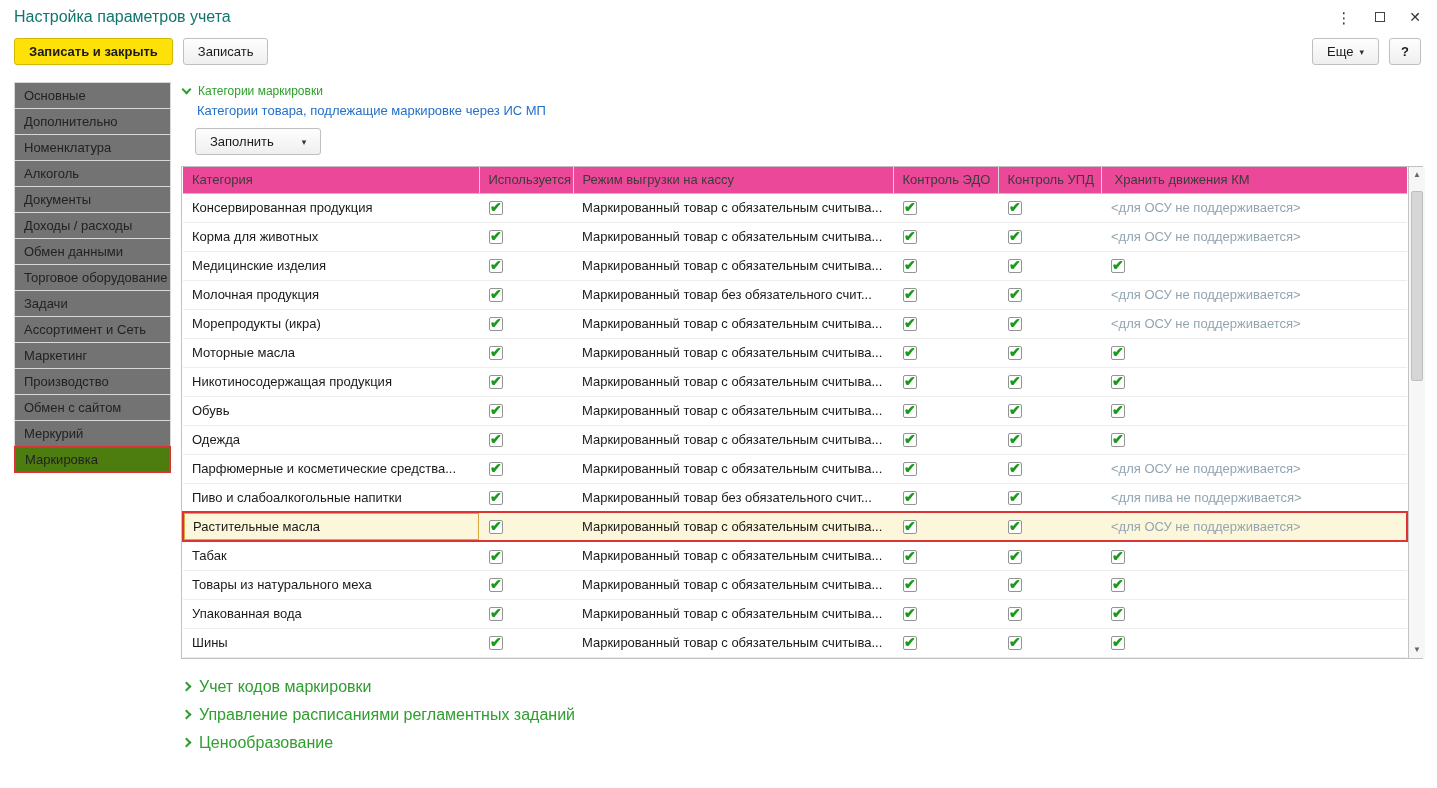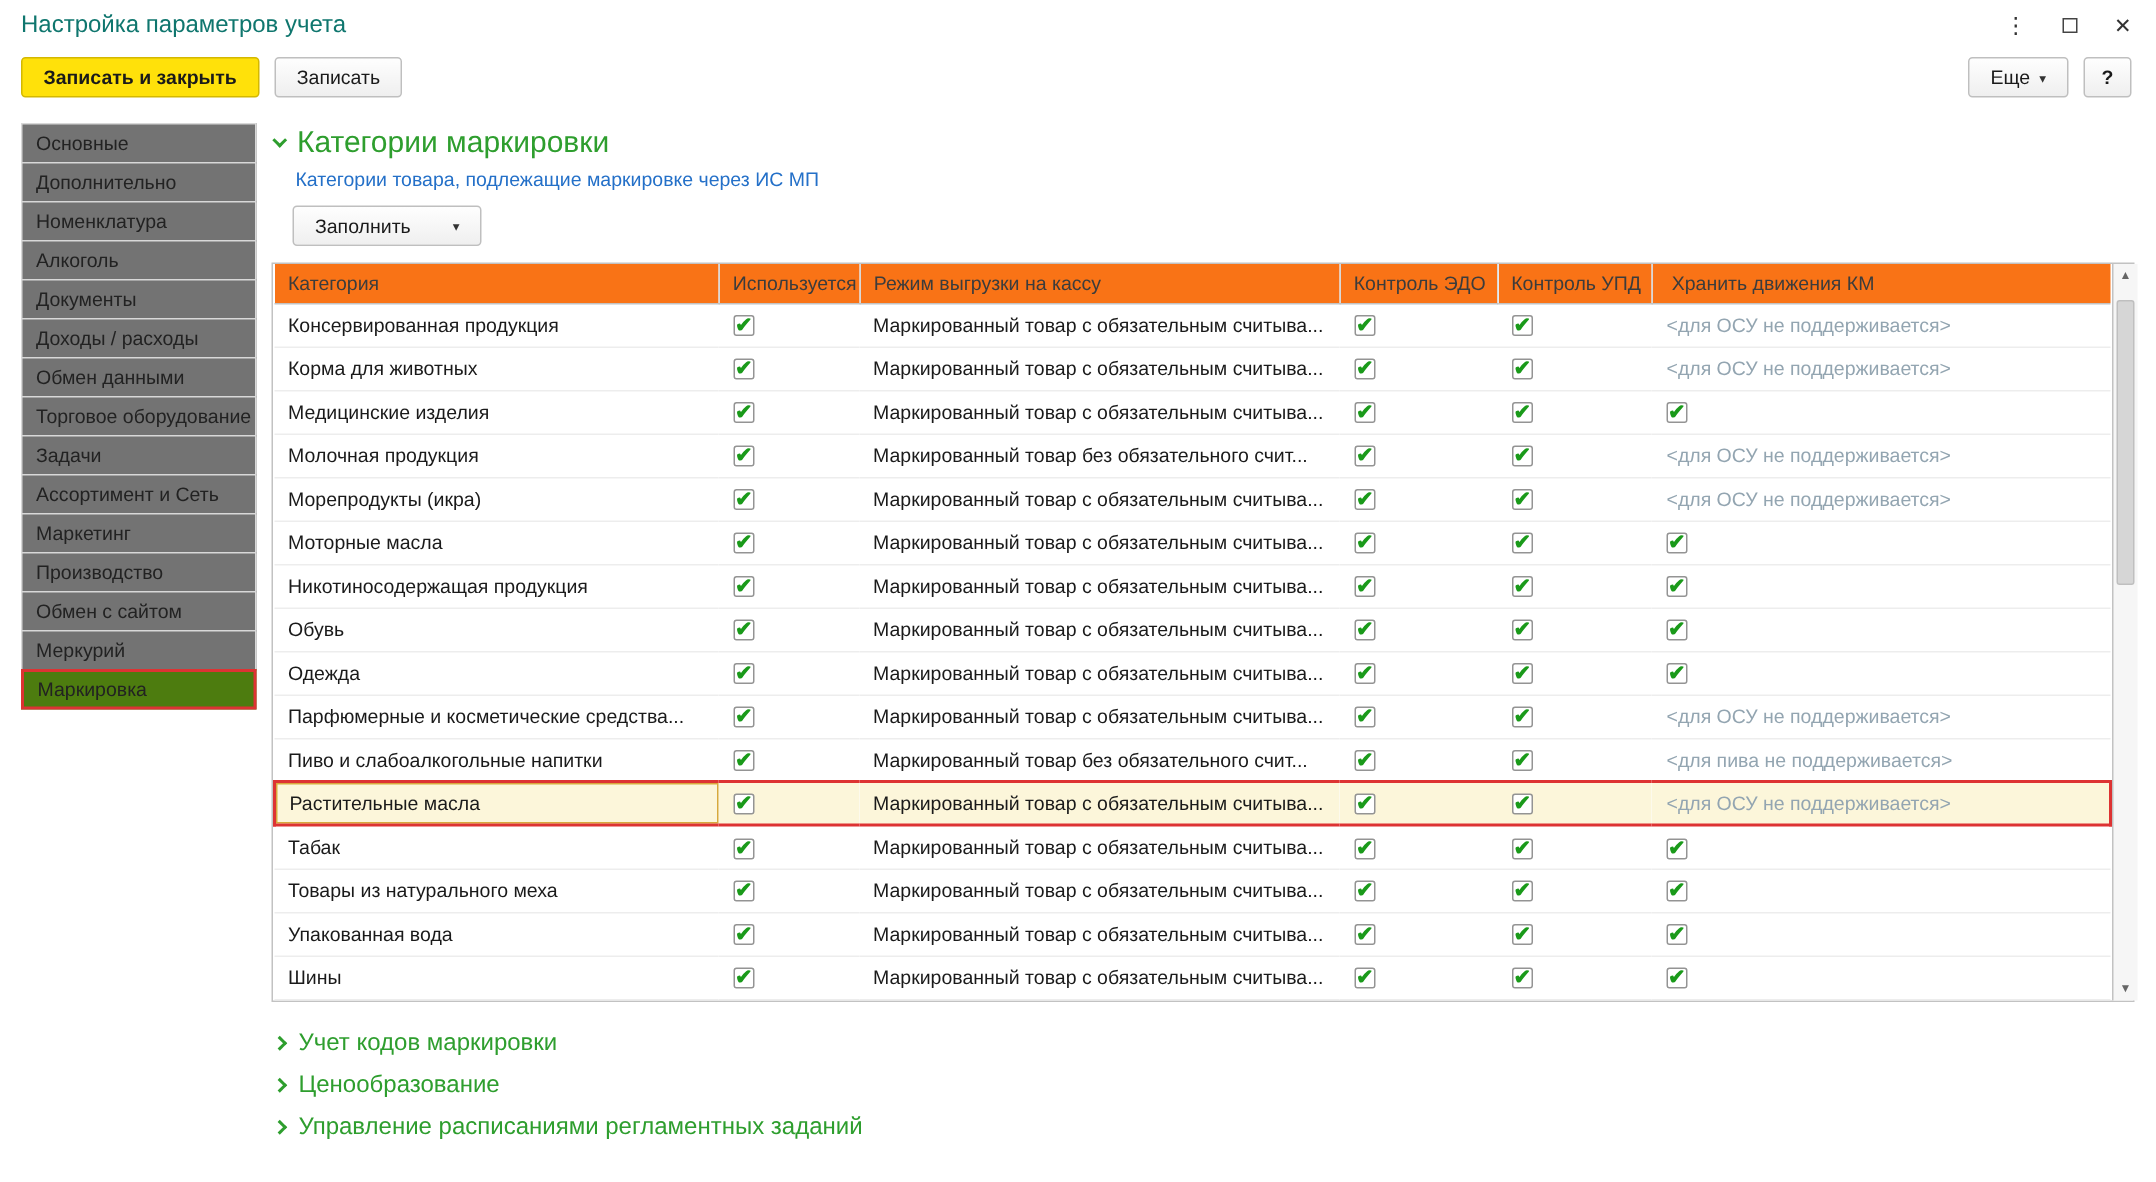--- a/index.html
+++ b/index.html
@@ -29,31 +29,31 @@
   .dd{font-size:9px;color:#333;}
 
   
   .content{display:flex;align-items:flex-start;padding:2px 16px 0 14px;}
   .sidebar{width:157px;flex:none;margin-top:6px;}
   .side-item{height:27px;line-height:25px;padding:0 9px;background:#737373;border:1px solid #d8d8d8;margin-top:-1px;color:#222;cursor:pointer;white-space:nowrap;overflow:hidden;}
   .side-item:first-child{margin-top:0;}
   .side-item.selected{background:#4d7c0f;position:relative;z-index:2;border:2px solid var(--red);line-height:23px;}
 
   .main{flex:1;margin-left:10px;min-width:0;margin-top:6px;}
-  .sec-head{display:flex;align-items:center;gap:8px;margin:2px 0 2px 2px;color:var(--green);font-size:20px;cursor:pointer;}
+  .sec-head{display:flex;align-items:center;gap:8px;margin:2px 0 2px 2px;color:var(--green);font-size:12px;cursor:pointer;}
   .chev{display:inline-block;width:7px;height:7px;border-top:2px solid var(--green);border-right:2px solid var(--green);}
   .chev-down{transform:rotate(135deg);margin-top:-4px;}
   .chev-right{transform:rotate(45deg);}
   .subtitle{color:var(--blue);margin:5px 0 10px 16px;}
   .fill-btn{margin:0 0 11px 14px;gap:28px;}
 
   
   .table-area{display:flex;border:1px solid #c2c2c2;width:1242px;}
   table{border-collapse:collapse;table-layout:fixed;width:1224px;}
-  thead th{height:26px;background:#f97316;border-right:1px solid #d8d8d8;border-bottom:1px solid #c2c2c2;padding:0 9px;font-weight:400;text-align:left;color:#3c3c3c;white-space:nowrap;overflow:hidden;}
+  thead th{height:26px;background:#ec4899;border-right:1px solid #d8d8d8;border-bottom:1px solid #c2c2c2;padding:0 9px;font-weight:400;text-align:left;color:#3c3c3c;white-space:nowrap;overflow:hidden;}
   thead th:last-child{border-right:none;padding-left:13px;}
   tbody td{height:29px;padding:0 9px;border-bottom:1px solid #ededed;white-space:nowrap;overflow:hidden;text-overflow:ellipsis;}
   td.cb-cell{padding-left:10px;}
   .cb{display:inline-block;width:14px;height:14px;border:1px solid #949494;border-radius:2px;background:#fff;position:relative;vertical-align:middle;cursor:pointer;}
   .cb::after{content:"\2714";position:absolute;left:0px;top:-3px;font-size:14px;line-height:17px;color:#1a9a1a;font-weight:700;}
   .ph{color:var(--ph);}
   tr.sel td{background:var(--row-sel);border-top:2px solid var(--red);border-bottom:2px solid var(--red);}
   tr.sel td:first-child{border-left:2px solid var(--red);}
   tr.sel td:last-child{border-right:2px solid var(--red);}
   td.active{background:var(--cell-active);box-shadow:inset 0 0 0 1px #d7a93c;}
@@ -291,23 +291,23 @@
         </div>
       </div>
 
       <div class="collapsed-wrap">
           <div class="collapsed-row">
             <span class="chev chev-right"></span>
             <span>Учет кодов маркировки</span>
           </div>
           <div class="collapsed-row">
             <span class="chev chev-right"></span>
-            <span>Ценообразование</span>
+            <span>Управление расписаниями регламентных заданий</span>
           </div>
           <div class="collapsed-row">
             <span class="chev chev-right"></span>
-            <span>Управление расписаниями регламентных заданий</span>
+            <span>Ценообразование</span>
           </div>
         </div>
 
     </div>
   </div>
 </div>
 
 </body></html>

